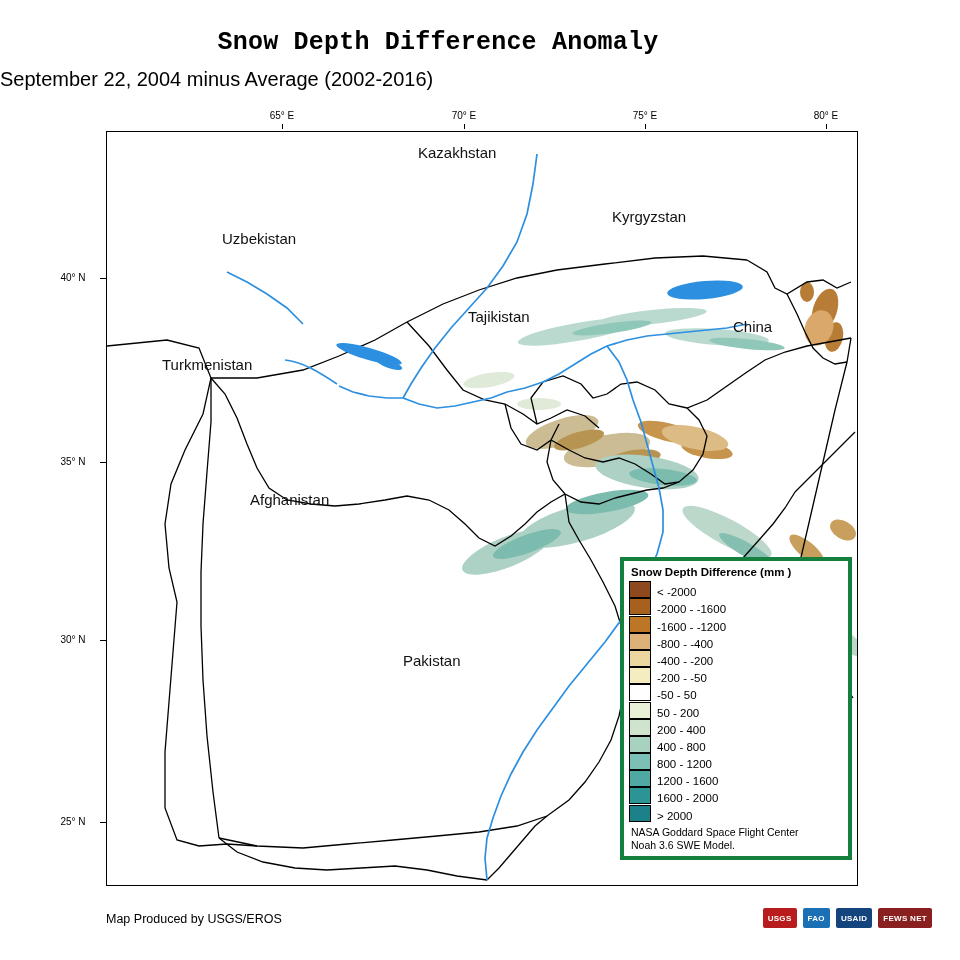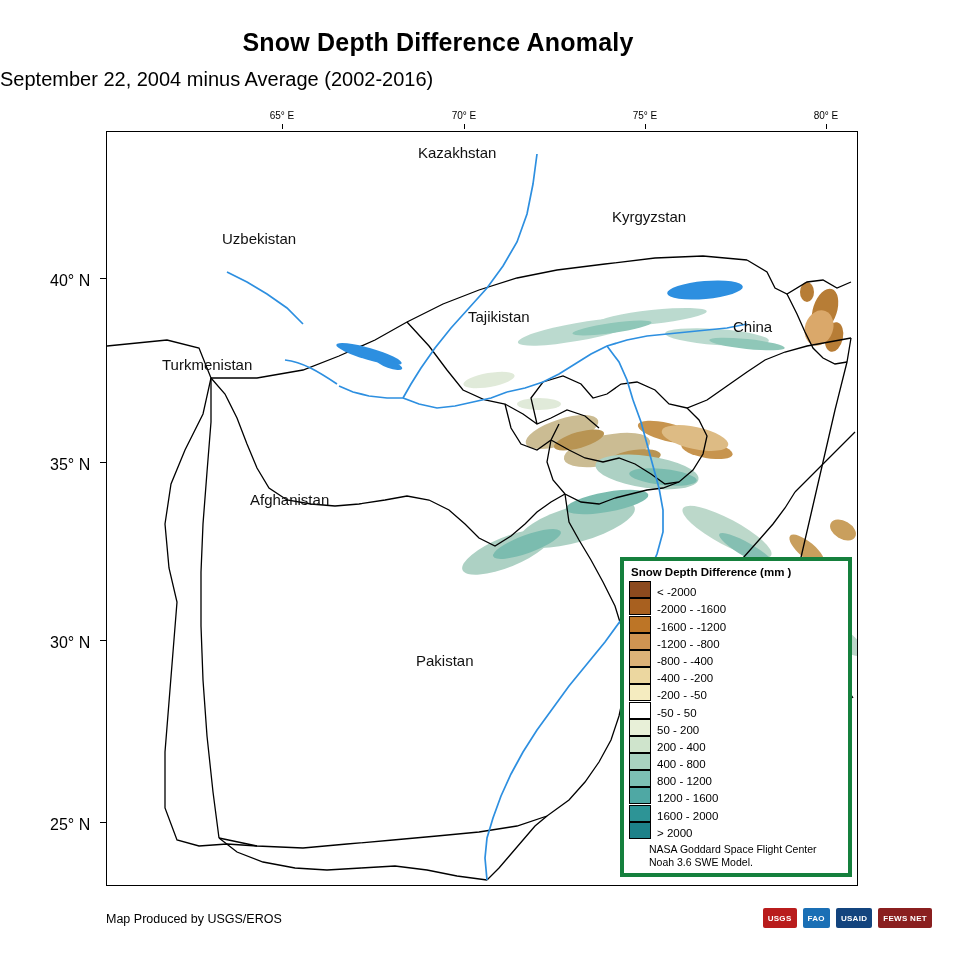--- a/index.html
+++ b/index.html
@@ -22,20 +22,21 @@
   }
   .title {
     position: absolute;
     top: 28px;
     left: 0;
     width: 876px;
     text-align: center;
     font-size: 25px;
     font-weight: bold;
     letter-spacing: 0.2px;
+    font-family: Liberation Mono, monospace;
   }
   .subtitle {
     position: absolute;
     top: 68px;
     left: 0;
     width: 960px;
     font-size: 20px;
   }
 
   
@@ -54,22 +55,22 @@
 
   
   .lon-label {
     position: absolute;
     font-size: 10px;
     text-align: center;
     width: 60px;
   }
   .lat-label {
     position: absolute;
-    font-size: 16px;
-    text-align: left;
+    font-size: 10px;
+    text-align: center;
     width: 46px;
   }
   .tick {
     position: absolute;
     background: #000000;
   }
   .tick-v { width: 1px; height: 5px; }
   .tick-h { height: 1px; width: 6px; }
 
   
@@ -111,21 +112,21 @@
   }
   .legend-label {
     font-size: 11.5px;
     margin-left: 6px;
     white-space: nowrap;
   }
   #legend-credit {
     font-size: 10.5px;
     line-height: 13px;
     margin-top: 4px;
-    margin-left: 20px;
+    margin-left: 2px;
   }
 
   
   #footer-credit {
     position: absolute;
     left: 106px;
     top: 912px;
     font-size: 12.5px;
   }
   #logos {
@@ -314,40 +315,36 @@
     </svg>
   </div>
 
   <div class="country" style="left:418px; top:144px;">Kazakhstan</div>
   <div class="country" style="left:612px; top:208px;text-align:center;">Kyrgyzstan</div>
   <div class="country" style="left:222px; top:230px;">Uzbekistan</div>
   <div class="country" style="left:468px; top:308px;">Tajikistan</div>
   <div class="country" style="left:733px; top:318px;">China</div>
   <div class="country" style="left:162px; top:356px;">Turkmenistan</div>
   <div class="country" style="left:250px; top:491px;">Afghanistan</div>
-  <div class="country" style="left:403px; top:652px;margin-left:13px;">Pakistan</div>
+  <div class="country" style="left:403px; top:652px;">Pakistan</div>
 
   <div id="legend">
     <div id="legend-title">Snow Depth Difference (mm )</div>
 
     <div class="legend-row">
       <span class="legend-swatch" style="background:#8c4a1e"></span>
       <span class="legend-label">&lt; -2000</span>
     </div>
     <div class="legend-row">
       <span class="legend-swatch" style="background:#a8601f"></span>
       <span class="legend-label">-2000 - -1600</span>
     </div>
     <div class="legend-row">
       <span class="legend-swatch" style="background:#bd7526"></span>
       <span class="legend-label">-1600 - -1200</span>
-    </div>
-    <div class="legend-row">
-      <span class="legend-swatch" style="background:#cf9452"></span>
-      <span class="legend-label">-1200 - -800</span>
     </div>
     <div class="legend-row">
       <span class="legend-swatch" style="background:#ddb278"></span>
       <span class="legend-label">-800 - -400</span>
     </div>
     <div class="legend-row">
       <span class="legend-swatch" style="background:#ecd7a0"></span>
       <span class="legend-label">-400 - -200</span>
     </div>
     <div class="legend-row">

